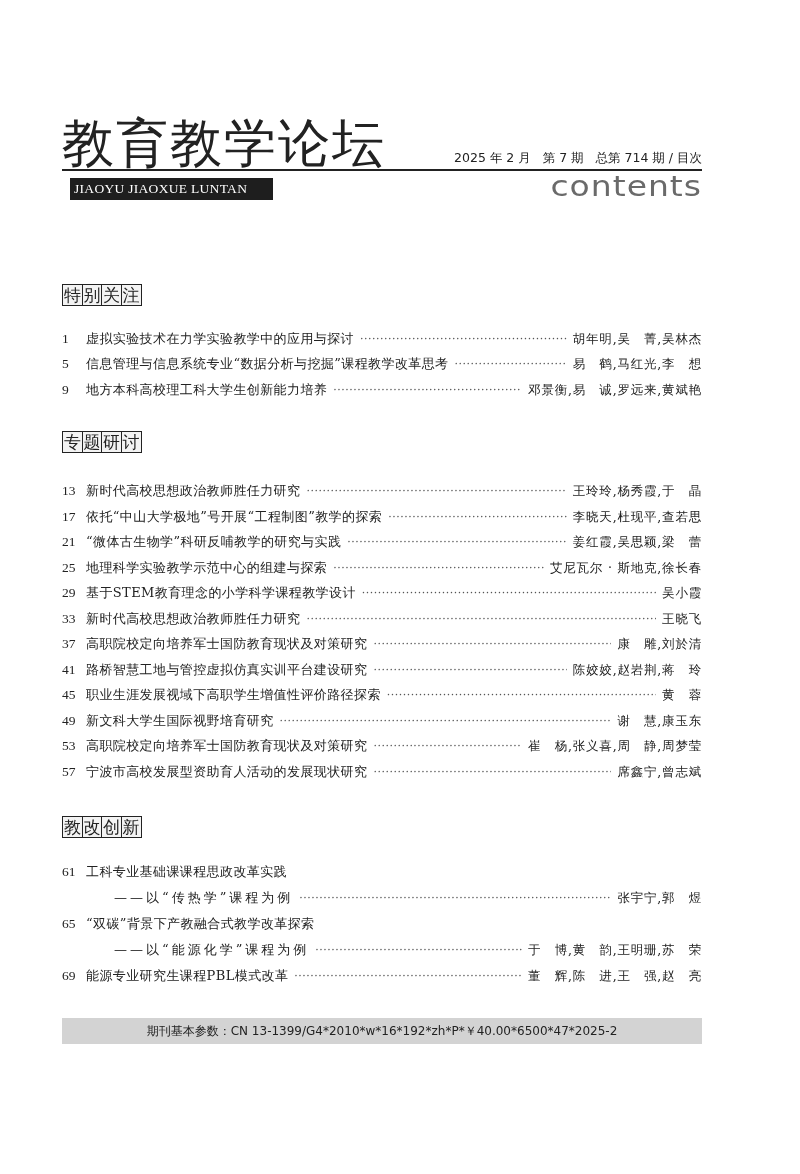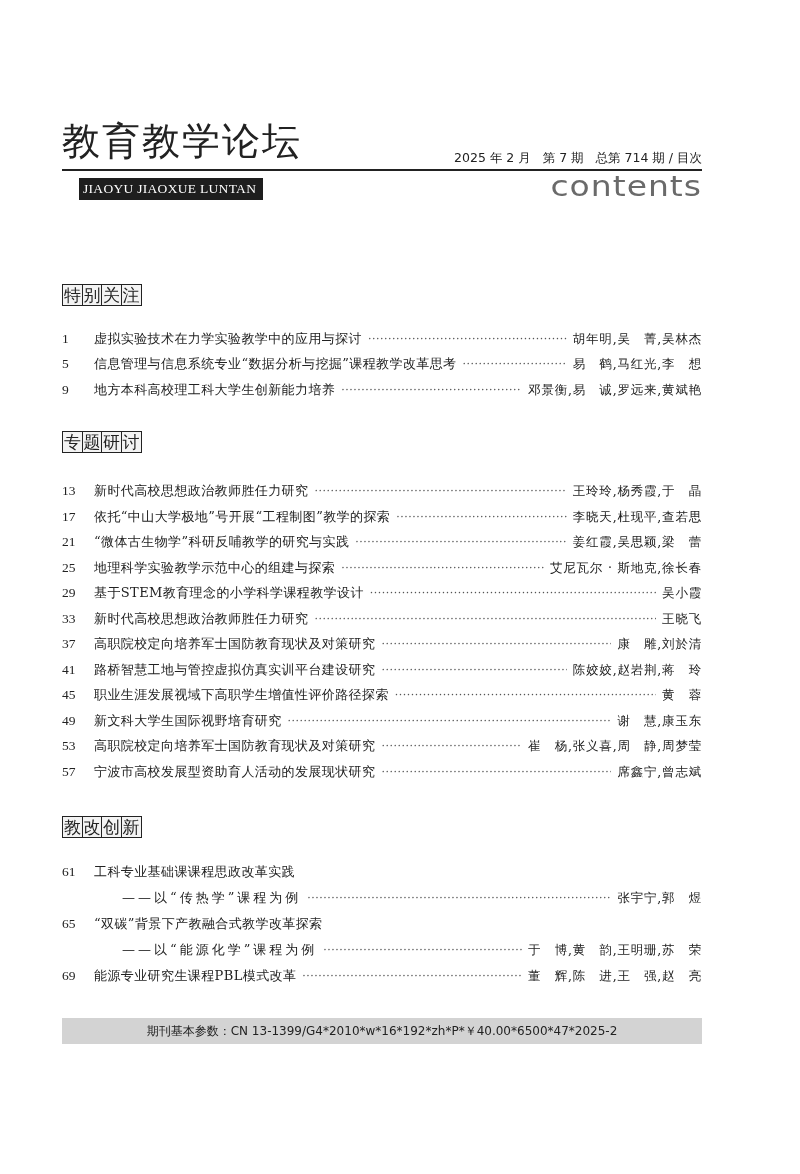--- a/index.html
+++ b/index.html
@@ -1,37 +1,37 @@
 <!DOCTYPE html>
 <html><head>
 <meta charset="utf-8">
 <style>
   html, body { margin: 0; padding: 0; background: #ffffff; }
   body { width: 800px; height: 1174px; position: relative; overflow: hidden;
          font-family: "DejaVu Serif", "Liberation Serif", serif; color: #222; }
   .page { position: absolute; left: 62px; top: 0; width: 640px; }
 
-  .masthead-title { position: absolute; left: 0; top: 122px; font-family: Liberation Sans, sans-serif;
-       font-size: 38px; letter-spacing: 2px; color: #222; line-height: 1; }
+  .masthead-title { position: absolute; left: 0; top: 122px; font-family: Liberation Mono, monospace;
+       font-size: 52px; letter-spacing: 2px; color: #222; line-height: 1; }
   .issue-info { position: absolute; right: 0; top: 150px; font-family: "DejaVu Sans", "Liberation Sans", sans-serif;
        font-size: 12.5px; color: #222; white-space: pre; margin-left: 16px; }
   .rule { position: absolute; left: 0; top: 169px; width: 640px; height: 2px; background: #222; }
-  .pinyin-bar { position: absolute; left: 17px; top: 178px; background: #1e1e1e; color: #fff;
-       font-family: "Liberation Serif", serif; font-size: 13.5px; padding: 3px 7px 3px 4px; letter-spacing: 0.3px; }
+  .pinyin-bar { position: absolute; left: 8px; top: 178px; background: #1e1e1e; color: #fff;
+       font-family: "Liberation Serif", serif; font-size: 13.5px; padding: 3px 26px 3px 4px; letter-spacing: 0.3px; }
   .contents-word { position: absolute; right: 0; top: 170px; font-family: "DejaVu Sans", sans-serif;
        font-size: 33px; color: #6a6a6a; letter-spacing: 1px; transform: scaleY(0.85); transform-origin: right top; }
 
   .section-head { position: absolute; left: 0; display: flex; }
   .section-head span { display: inline-block; border: 1.5px solid #222; font-family: "DejaVu Sans", sans-serif;
        font-size: 17px; line-height: 20px; padding: 0 1px; margin-right: -1.5px; background: #f3f3f3; color: #222; }
 
   .entry { position: absolute; left: 0; width: 640px; height: 24px; display: flex; align-items: baseline;
        font-size: 13px; line-height: 24px; }
   .entry .page-no { width: 24px; flex: none; font-family: "Liberation Serif", serif; font-size: 13.5px; }
-  .entry .title { flex: none; white-space: nowrap; letter-spacing: 0.4px; margin-left: 8px; }
+  .entry .title { flex: none; white-space: nowrap; letter-spacing: 0.4px; }
   .entry .sub { padding-left: 28px; letter-spacing: 3px; }
   .entry .leader { flex: 1; overflow: hidden; white-space: nowrap; color: #555; margin: 0 6px; letter-spacing: 0.5px; font-size: 11px; }
   .entry .leader::before { content: "··································································································································"; }
   .entry .authors { flex: none; white-space: pre; letter-spacing: 0.8px; font-size: 12.5px; }
 
   .footer-bar { position: absolute; left: 0; top: 1018px; width: 640px; height: 26px; background: #d3d3d3;
        font-family: "DejaVu Sans", "Liberation Sans", sans-serif; font-size: 12px; line-height: 26px; color: #222;
        text-align: center; }
 </style>
 </head>

